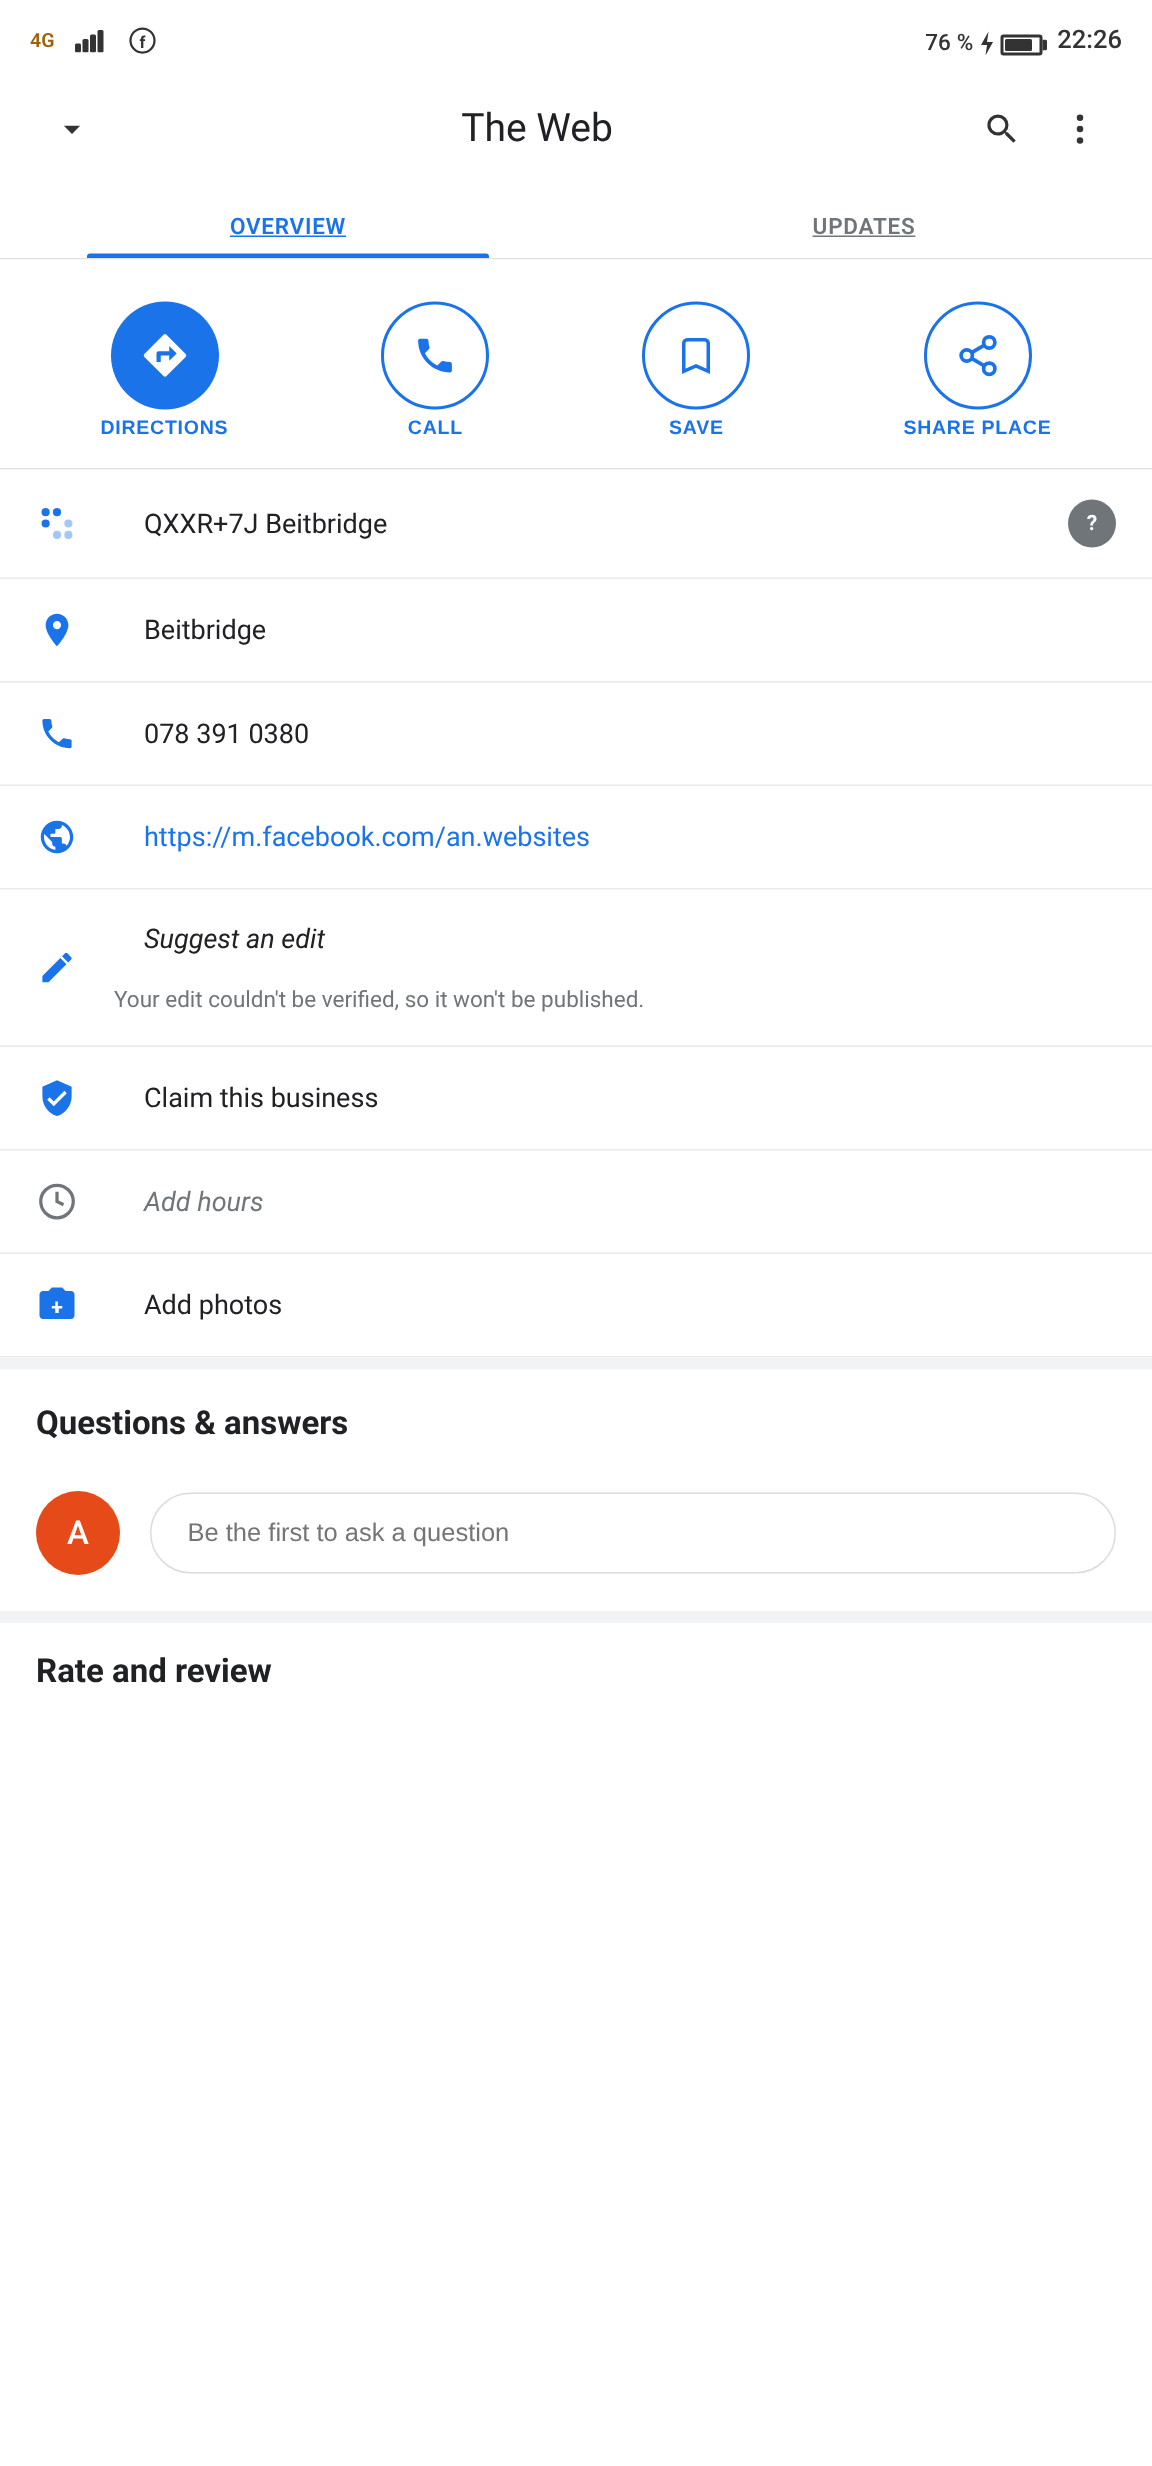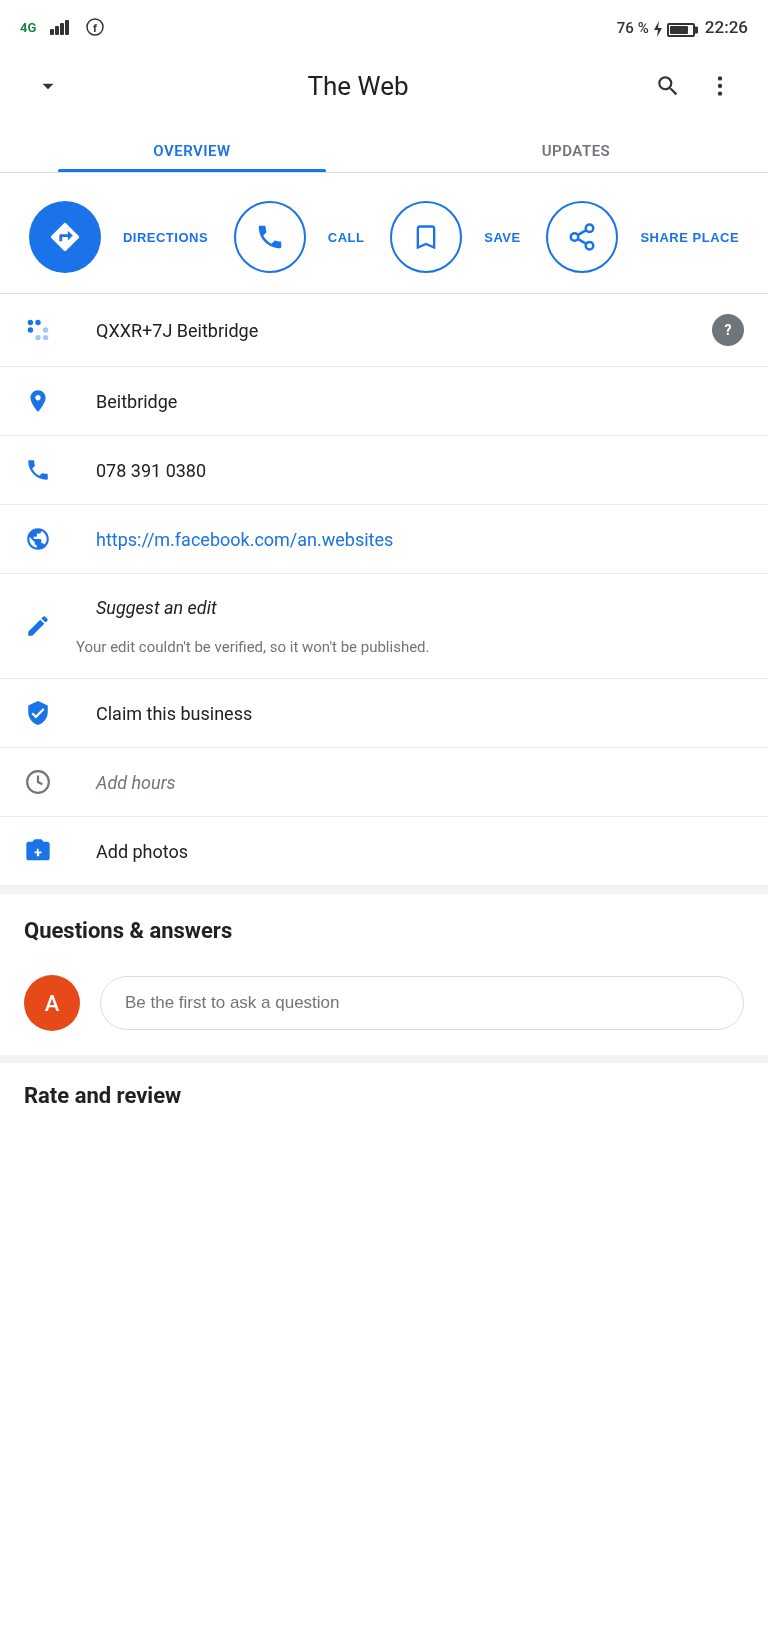--- a/index.html
+++ b/index.html
@@ -19,21 +19,21 @@
       align-items: center;
       padding: 10px 20px 8px;
       background: #fff;
       height: 52px;
     }
     .status-left {
       display: flex;
       align-items: center;
       gap: 14px;
       font-size: 14px;
-      color: #15803d;
+      color: #a16207;
     }
     .status-right {
       display: flex;
       align-items: flex-end;
       gap: 4px;
       font-size: 15px;
       font-weight: 500;
       color: #333;
     }
     .battery-icon {
@@ -107,20 +107,21 @@
     .tab-item {
       flex: 1;
       text-align: center;
       padding: 16px 0 12px;
       font-size: 15px;
       font-weight: 600;
       letter-spacing: 0.5px;
       cursor: pointer;
       position: relative;
       color: #70757a;
+      text-decoration: underline;
     }
     .tab-item.active {
       color: #1a73e8;
     }
     .tab-item.active::after {
       content: '';
       position: absolute;
       bottom: 0;
       left: 15%;
       right: 15%;
@@ -132,23 +133,23 @@
     
     .action-row {
       display: flex;
       justify-content: space-around;
       padding: 28px 16px 20px;
       background: #fff;
       border-bottom: 1px solid #e0e0e0;
     }
     .action-btn {
       display: flex;
-      flex-direction: row;
-      align-items: center;
-      gap: 22px;
+      flex-direction: column;
+      align-items: center;
+      gap: 4px;
       cursor: pointer;
       border: none;
       background: transparent;
     }
     .action-circle {
       width: 72px;
       height: 72px;
       border-radius: 50%;
       display: flex;
       align-items: center;

